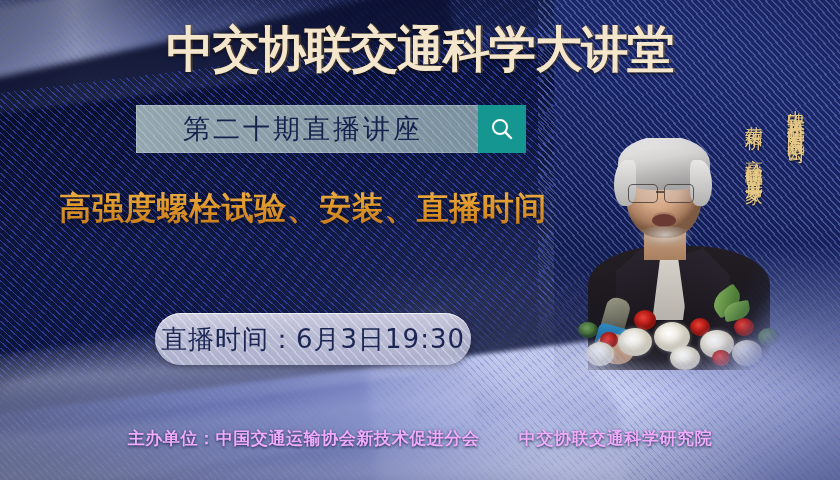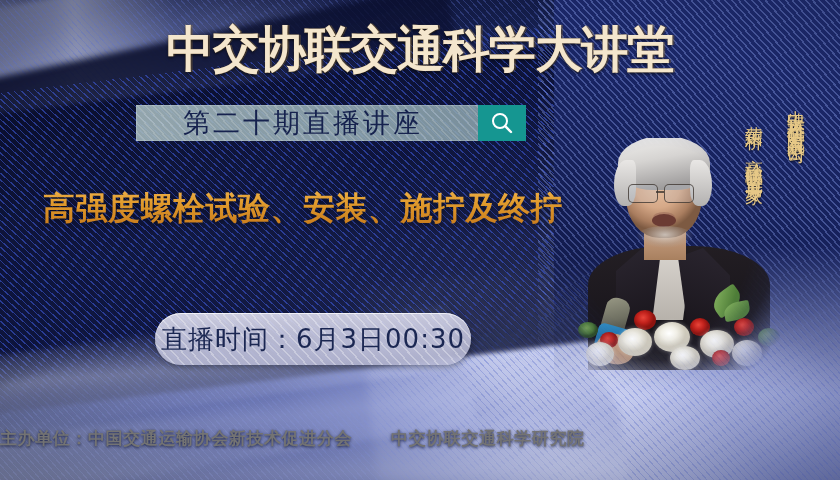--- a/index.html
+++ b/index.html
@@ -288,21 +288,21 @@
       0 0 1px rgba(120,90,40,.9),
       0 2px 3px rgba(0,0,0,.55),
       2px 0 0 rgba(160,125,60,.35);
     transform: scaleX(.96);
     white-space: nowrap;
   }
 
   .subtitle-bar {
     position: absolute;
     left: 136px; top: 105px;
-    width: 390px; height: 36px;
+    width: 390px; height: 48px;
     display: flex;
     align-items: stretch;
     background: linear-gradient(100deg, rgba(166,186,190,.88) 0%, rgba(150,173,180,.86) 55%, rgba(138,163,172,.84) 100%);
     box-shadow: inset 0 0 0 1px rgba(210,225,228,.25);
   }
   .subtitle-bar::after {
     content: "";
     position: absolute; inset: 0;
     background-image:
       repeating-linear-gradient(48deg,
@@ -394,25 +394,25 @@
     font-family: "DejaVu Sans", "Liberation Sans", sans-serif;
     text-shadow: 0 1px 2px rgba(0,0,0,.7);
     white-space: nowrap;
   }
   .vcol-org  { left: 786px; top: 96px; }
   .vcol-name { left: 744px; top: 112px; }
 
   .footer {
     position: absolute;
     left: 0; right: 0; bottom: 30px;
-    text-align: left;
+    text-align: center;
     font-size: 17px;
     font-weight: 700;
     letter-spacing: .6px;
-    color: #737373;
+    color: #f0abfc;
     font-family: "DejaVu Sans", "Liberation Sans", sans-serif;
     text-shadow: 0 1px 3px rgba(10,16,50,.85);
     white-space: nowrap;
   }
   .footer .gap { display: inline-block; width: 26px; }
 </style>
 </head>
 <body>
 
 <div id="poster">
@@ -480,25 +480,25 @@
     <div class="subtitle-text">第二十期直播讲座</div>
     <div class="search-box">
       <svg width="26" height="26" viewBox="0 0 26 26">
         <circle cx="11" cy="11" r="7" fill="none" stroke="#ffffff" stroke-width="2"></circle>
         <line x1="16.2" y1="16.2" x2="22" y2="22" stroke="#ffffff" stroke-width="2.4" stroke-linecap="round"></line>
       </svg>
     </div>
   </div>
 
   <div class="main-title">
-    <span class="ln">高强度螺栓试验、安装、施拧及终拧</span>
+    <span class="ln">高强度螺栓试验、安装、直播时间</span>
   </div>
 
   <div class="time-pill">
-    <span class="time-text">直播时间：6月3日00:30</span>
+    <span class="time-text">直播时间：6月3日19:30</span>
   </div>
 
   <div class="vcol vcol-org">中铁大桥科学研究院有限公司</div>
   <div class="vcol vcol-name">黄绍桥  高栓试验研究首席专家</div>
 
   <div class="footer">
     <span>主办单位：中国交通运输协会新技术促进分会</span>
     <span class="gap"></span>
     <span>中交协联交通科学研究院</span>
   </div>

